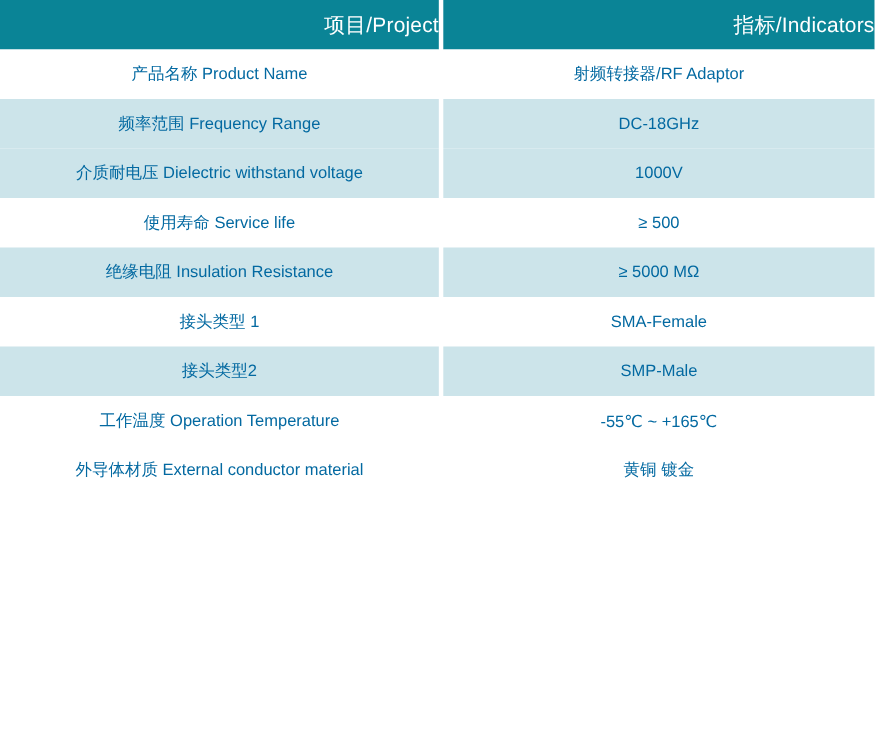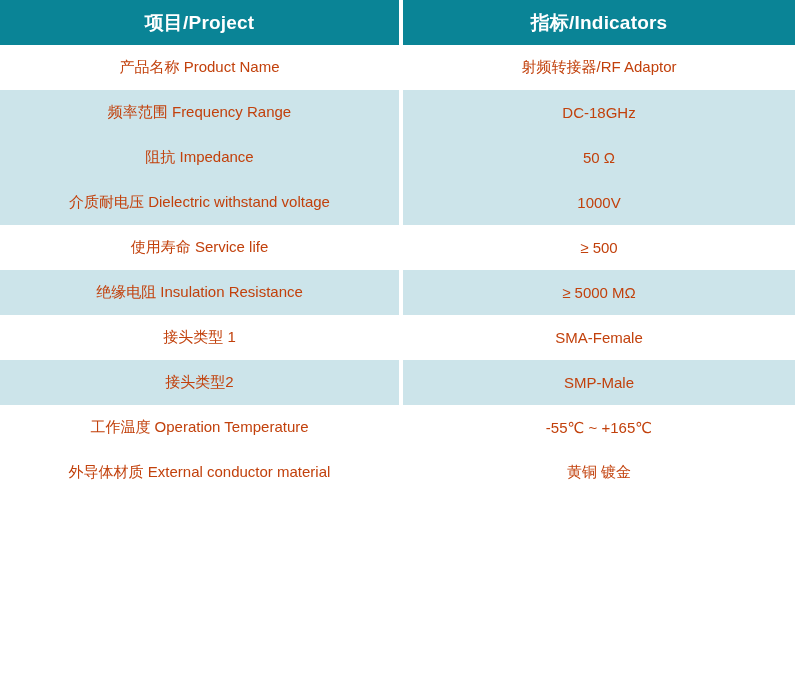--- a/index.html
+++ b/index.html
@@ -25,36 +25,36 @@
   #spec-table col.col-gap     { width: 4px;   }
   #spec-table col.col-value   { width: 392px; }
 
   
   thead th {
     height: 45px;
     padding: 0;
     background: #0a8496;
     color: #ffffff;
     font-size: 19px;
-    font-weight: bold;
-    text-align: center;
+    font-weight: normal;
+    text-align: right;
     vertical-align: middle;
     letter-spacing: 0.2px;
     white-space: nowrap;
   }
   thead th.gap-cell {
     background: #ffffff;
   }
 
   
   tbody td {
     height: 45px;
     padding: 0 6px;
     font-size: 15px;
-    color: #c2410c;
+    color: #0369a1;
     text-align: center;
     vertical-align: middle;
     white-space: nowrap;
     overflow: hidden;
   }
   tbody td.gap-cell {
     background: #ffffff;
     padding: 0;
   }
 
@@ -82,25 +82,20 @@
         <td class="data-cell">产品名称 Product Name</td>
         <td class="gap-cell"></td>
         <td class="data-cell">射频转接器/RF Adaptor</td>
       </tr>
       <tr class="row-tint">
         <td class="data-cell">频率范围 Frequency Range</td>
         <td class="gap-cell"></td>
         <td class="data-cell">DC-18GHz</td>
       </tr>
       <tr class="row-tint">
-        <td class="data-cell">阻抗 Impedance</td>
-        <td class="gap-cell"></td>
-        <td class="data-cell">50 Ω</td>
-      </tr>
-      <tr class="row-tint">
         <td class="data-cell">介质耐电压 Dielectric withstand voltage</td>
         <td class="gap-cell"></td>
         <td class="data-cell">1000V</td>
       </tr>
       <tr class="row-light">
         <td class="data-cell">使用寿命 Service life</td>
         <td class="gap-cell"></td>
         <td class="data-cell">≥ 500</td>
       </tr>
       <tr class="row-tint">

